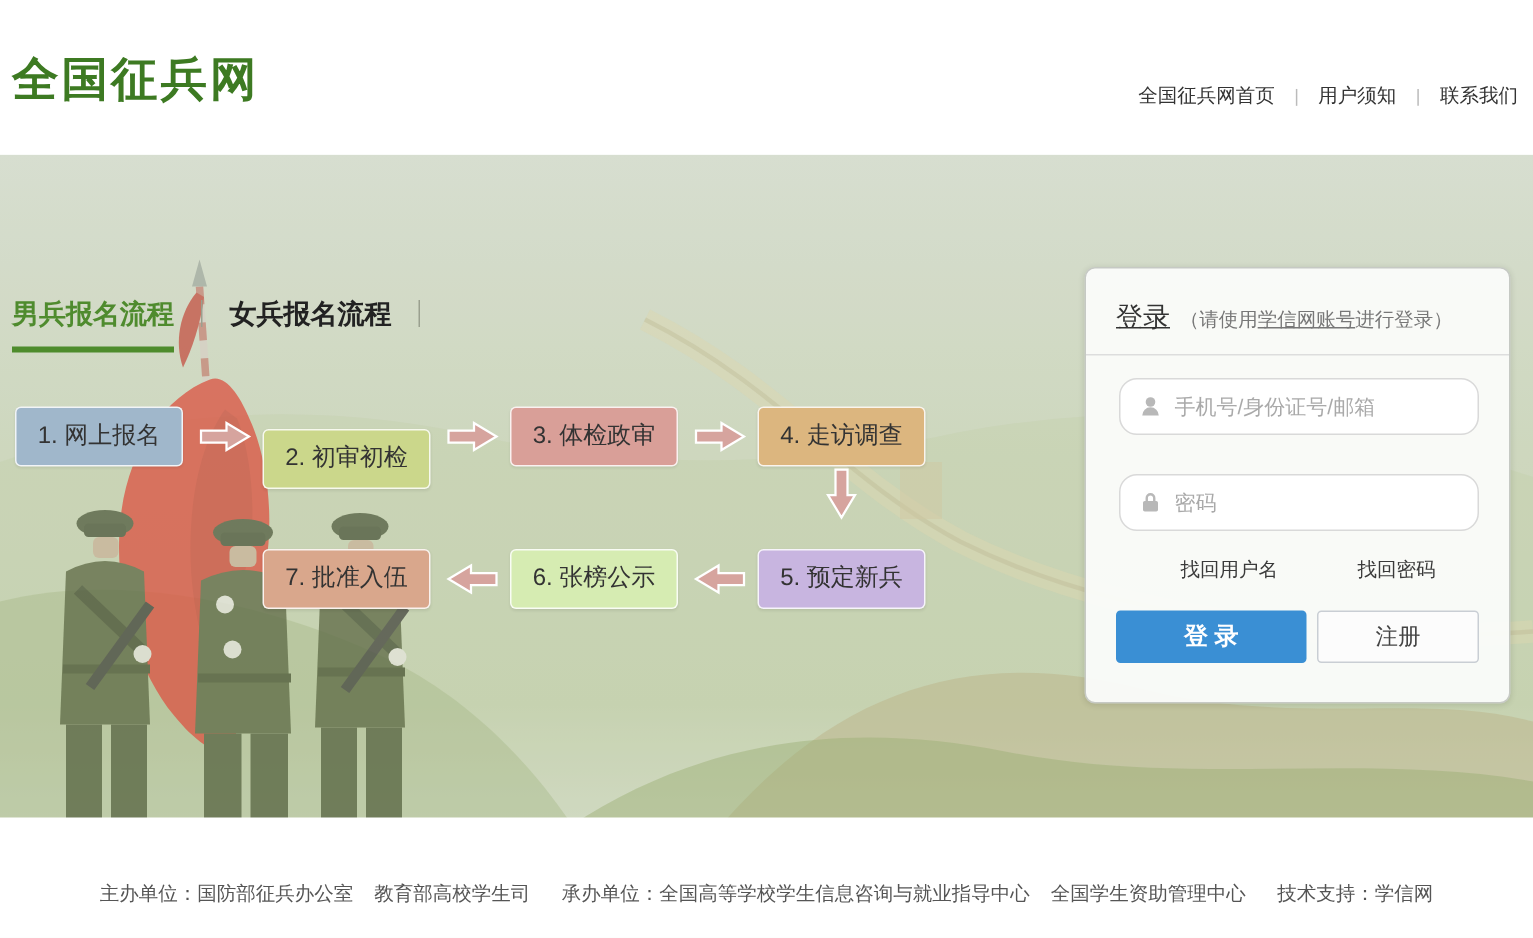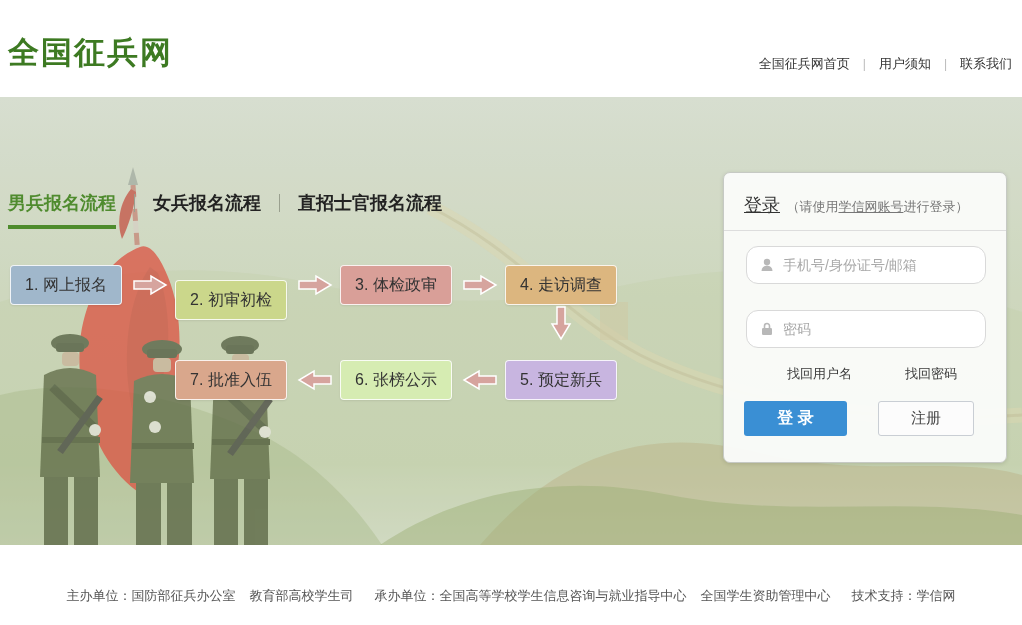--- a/index.html
+++ b/index.html
@@ -10,21 +10,21 @@
   
   .header { position:absolute; top:0; left:0; width:1022px; height:97px; background:#fff; }
   .logo { position:absolute; left:8px; top:32px; font-size:31px; font-weight:800;
           letter-spacing:2px; color:var(--brand-green); cursor:pointer; }
   .topnav { position:absolute; right:10px; top:55px; font-size:13px; color:#333;
             display:flex; align-items:center; gap:13px;text-align:right; }
   .topnav .navlink { cursor:pointer; }
   .topnav .sep { color:#bbb; font-size:12px; }
 
   
-  .hero { position:absolute; top:97px; left:0; width:1022px; height:448px; overflow:hidden; }
+  .hero { position:absolute; top:103px; left:0; width:1022px; height:448px; overflow:hidden; }
   .hero-bg { position:absolute; top:0; left:0; }
 
   
   .tabs { position:absolute; left:8px; top:94px; display:flex; align-items:flex-start; }
   .tab { font-size:18px; font-weight:bold; color:#222; cursor:pointer; padding-bottom:10px; }
   .tab.active { color:var(--tab-active-green); border-bottom:4px solid var(--tab-underline); }
   .tab-sep { width:1px; height:18px; background:#9aa08f; margin:3px 18px 0 18px; }
 
   
   .fbox { position:absolute; width:112px; height:40px; line-height:38px; text-align:center;
@@ -56,24 +56,24 @@
   .login-sub .xlink { text-decoration:underline; cursor:pointer; }
   .lfield { position:absolute; left:22px; width:240px; height:38px; background:#fff;
             border:1px solid #d9d9d9; border-radius:12px; display:flex; align-items:center; }
   .lfield.f1 { top:73px; } .lfield.f2 { top:137px; }
   .lfield .ficon { margin:0 8px 0 12px; display:flex; }
   .lfield input { border:0; outline:0; flex:1; height:34px; font-size:14px; color:#333;
                   background:transparent; font-family:inherit; }
   .lfield input::placeholder { color:#a9a9a9; }
   .llinks { position:absolute; left:22px; top:192px; font-size:13px; color:#3a3a3a; display:flex; gap:12px; }
   .llinks span { cursor:pointer;margin-left:41px; }
-  .btn-login { position:absolute; left:20px; top:228px; width:103px; height:35px;
+  .btn-login { position:absolute; left:20px; top:228px; width:127px; height:35px;
                background:var(--accent-blue); color:#fff; border:0; border-radius:3px;
                font-size:16px; font-weight:bold; cursor:pointer; font-family:inherit; }
-  .btn-reg { position:absolute; left:154px; top:228px; width:96px; height:35px;
+  .btn-reg { position:absolute; left:154px; top:228px; width:108px; height:35px;
              background:#fcfcfc; color:#444; border:1px solid #c9ced4; border-radius:3px;
              font-size:15px; cursor:pointer; font-family:inherit; }
 
   
   .footer { position:absolute; left:0; top:545px; width:1022px; height:80px; background:#fff; }
   .footer-line { position:absolute; top:42px; width:100%; display:flex; justify-content:center;
                  gap:14px; font-size:13px; color:#555; }
   .footer-line .grp { margin-left:7px; }
 </style>
 </head>
@@ -161,21 +161,20 @@
         </g>
       </g>
       <rect width="1022" height="448" fill="#d3dcc4" opacity="0.18"></rect>
     </svg>
 
     <div class="tabs">
       <div class="tab active">男兵报名流程</div>
       <div class="tab-sep"></div>
       <div class="tab">女兵报名流程</div>
       <div class="tab-sep"></div>
-      <div class="tab">直招士官报名流程</div>
     </div>
 
     <div class="fbox fb1">1. 网上报名</div>
     <svg class="farrow ar1" viewBox="0 0 36 22">
         <path d="M2 7 h17 v-5 l15 9 -15 9 v-5 H2 z" fill="var(--arrow)" stroke="#fff" stroke-width="1.5"></path>
       </svg>
     <div class="fbox fb2">2. 初审初检</div>
     <svg class="farrow ar2" viewBox="0 0 36 22">
         <path d="M2 7 h17 v-5 l15 9 -15 9 v-5 H2 z" fill="var(--arrow)" stroke="#fff" stroke-width="1.5"></path>
       </svg>

